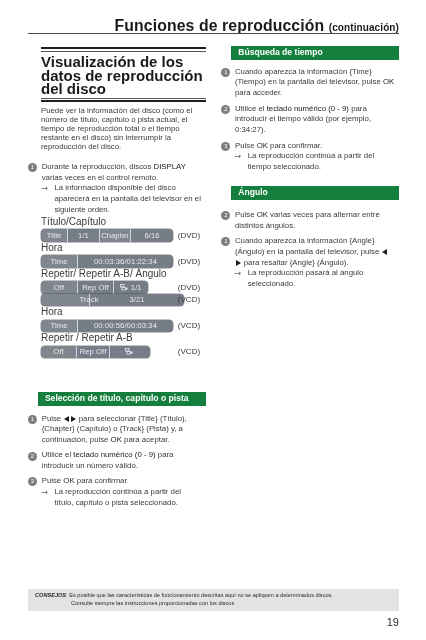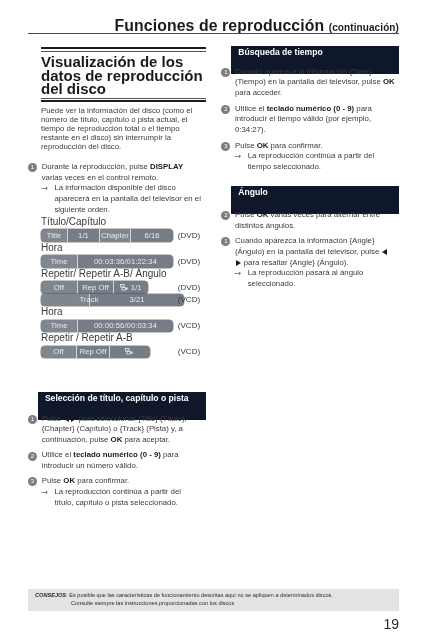--- a/index.html
+++ b/index.html
@@ -25,66 +25,66 @@
   .colR2{position:absolute;left:221.3px;top:205.8px;width:175.7px;}
   .colR .step + .step, .colR2 .step + .step{margin-top:4.8px;}
   .step.step-gap-lg{margin-top:4.0px !important;}
   
   .colL > .rule-dbl-top, .colL > .rule-dbl-bot, .colL > .sec-title, .colL > .para, .colL > .osdwrap{margin-left:13px;}
   .rule-dbl-top{height:1.6px;border-top:2.3px solid #1d1d1d;border-bottom:1.4px solid #555;}
   .rule-dbl-bot{height:1.4px;border-top:1.4px solid #555;border-bottom:2.3px solid #1d1d1d;}
   .sec-title{font-size:15px;font-weight:bold;line-height:13.6px;padding:3.2px 0 2.0px 0;}
   .para{font-size:7.8px;line-height:9px;color:#3a3a3a;padding-top:4.2px;}
   
-  .band{background:#0f172a;color:#ffffff;font-size:8.6px;font-weight:bold;height:28px;line-height:13.4px;padding-left:7.2px;box-sizing:border-box;}
+  .band{background:#15803d;color:#ffffff;font-size:8.6px;font-weight:bold;height:14px;line-height:13.4px;padding-left:7.2px;box-sizing:border-box;}
   
   .step{position:relative;padding-left:13.7px;font-size:7.8px;line-height:10.75px;color:#3a3a3a;}
   .colL2 .step + .step{margin-top:4.4px;}
   .num{position:absolute;left:0;top:1.2px;width:9px;height:9px;border-radius:50%;background:#7d7d7d;color:#fff;font-size:6px;line-height:9px;text-align:center;font-weight:normal;}
   .arrow-li{position:relative;padding-left:13.4px;font-size:7.8px;line-height:10.75px;color:#3a3a3a;}
   .arrow{position:absolute;left:0px;top:0px;color:#6b6b6b;font-size:8.5px;}
-  b{font-weight:bold;color:#1a1a1a;text-align:right;}
+  b{font-weight:normal;color:#1a1a1a;text-align:right;}
   
   .osdwrap{margin-left:2.3px;}
   .osd-label{font-size:10px;color:#3a3a3a;line-height:7.8px;padding-top:2.1px;padding-bottom:3.9px;}
   .osdwrap{padding-top:-0px;}
   .osd-label.grp{padding-top:9.9px;}
   .osd-row{display:flex;align-items:center;height:12.2px;position:relative;}
   .osd{display:inline-flex;height:12.2px;border-radius:4px;overflow:hidden;background:#767d86;box-shadow:0 0 0 0.5px rgba(40,44,50,0.55);}
   .osd .cell{display:flex;align-items:center;justify-content:center;color:#e7ecf0;font-size:7.6px;border-right:1.1px solid #cfd6db;box-sizing:border-box;}
   .osd .cell:last-child{border-right:none;}
   .osd .lite{background:#7f868e;}
   .osd .ctxt{position:relative;top:-0.2px;letter-spacing:0.1px;}
   .osd .camicon{margin-right:2.5px;}
   .disc{font-size:8.1px;color:#3a3a3a;position:absolute;left:136.7px;}
   
   .tipband{position:absolute;left:28px;top:589px;width:371px;height:22px;background:#e2e3e5;}
   .tip{position:absolute;left:35px;top:592px;width:360px;font-size:5.6px;line-height:7.6px;color:#2b2b2b;}
   .tip2{position:absolute;left:71px;top:599.6px;font-size:5.6px;line-height:7.6px;color:#2b2b2b;}
   .tip i{font-weight:bold;font-style:italic;}
-  .pageno{position:absolute;right:27px;top:616px;font-size:14px;color:#2b2b2b;}
+  .pageno{position:absolute;right:27px;top:616px;font-size:11px;color:#2b2b2b;}
 </style>
 </head>
 <body>
 
 <div class="page">
   <div class="hdr">
     <div class="hdr-title"><span>Funciones de reproducción</span> <span class="cont">(continuación)</span></div>
   </div>
   <div class="hdr-rule"></div>
 
   <div class="colL">
     <div class="rule-dbl-top"></div>
     <div class="sec-title">Visualización de los datos de reproducción del disco</div>
     <div class="rule-dbl-bot"></div>
     <div class="para">Puede ver la información del disco (como el número de título, capítulo o pista actual, el tiempo de reproducción total o el tiempo restante en el disco) sin interrumpir la reproducción del disco.</div>
 
     <div class="step" style="margin-top:10.5px;">
       <span class="num">1</span>
-      <span>Durante la reproducción, pulse </span><b>DISPLAY</b><span> varias veces en el control remoto.</span>
+      <span>Durante la reproducción, discos </span><b>DISPLAY</b><span> varias veces en el control remoto.</span>
     </div>
     <div class="arrow-li" style="margin-left:13px;">
       <span class="arrow">➞</span><span>La información disponible del disco aparecerá en la pantalla del televisor en el siguiente orden.</span>
     </div>
 
     <div class="osdwrap">
         <div class="osd-label">Título/Capítulo</div>
         <div class="osd-row">
           <div class="osd">
             <div class="cell lite" style="width: 27px;">

